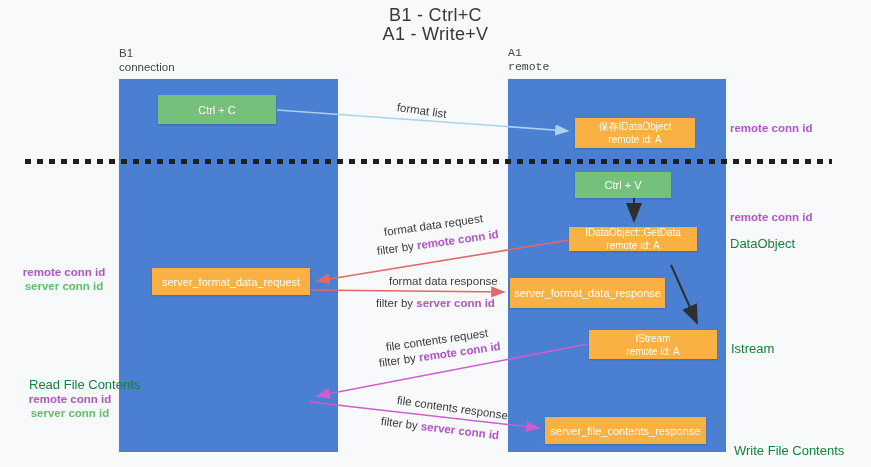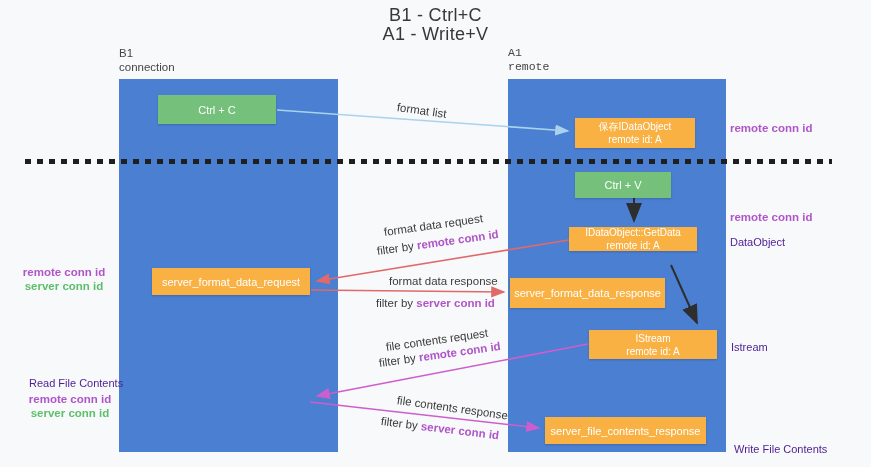--- a/index.html
+++ b/index.html
@@ -17,21 +17,21 @@
   .lane-right{left:508px;width:218px;}
   svg.overlay{position:absolute;left:0;top:0;pointer-events:none;}
   .node{position:absolute;display:flex;flex-direction:column;align-items:center;justify-content:center;
     color:#fff;text-align:center;box-shadow:0 1px 2px rgba(0,0,0,.18);}
   .node.orange{background:var(--node_orange);}
   .node.green{background:var(--node_green);}
   .node .l1{font-size:10px;line-height:13px;}
   .node .single{font-size:11px;}
   .elabel{position:absolute;font-size:11.5px;white-space:nowrap;color:#3c3c3c;transform-origin:left center;}
   .hl{color:var(--label_purple);font-weight:bold;}
-  .mlabel{position:absolute;font-size:11px;white-space:nowrap;color:#4c1d95;}
+  .mlabel{position:absolute;font-size:13px;white-space:nowrap;color:#15803d;}
   .mlabel.purple{color:var(--label_purple);font-weight:bold;font-size:11.5px;}
   .mgroup{position:absolute;text-align:center;font-size:11.5px;line-height:14px;font-weight:bold;white-space:nowrap;}
   .mgroup .purple{color:var(--label_purple);}
   .mgroup .green{color:var(--label_green);}
   .s-blue{stroke:var(--arrow_blue);stroke-width:1.6;fill:none;}
   .s-red{stroke:var(--arrow_red);stroke-width:1.6;fill:none;}
   .s-mag{stroke:var(--arrow_magenta);stroke-width:1.6;fill:none;}
   .s-blk{stroke:var(--arrow_black);stroke-width:2;fill:none;}
   .s-div{stroke:var(--divider_black);stroke-width:5;fill:none;}
   .mh-blue{fill:var(--arrow_blue);}

